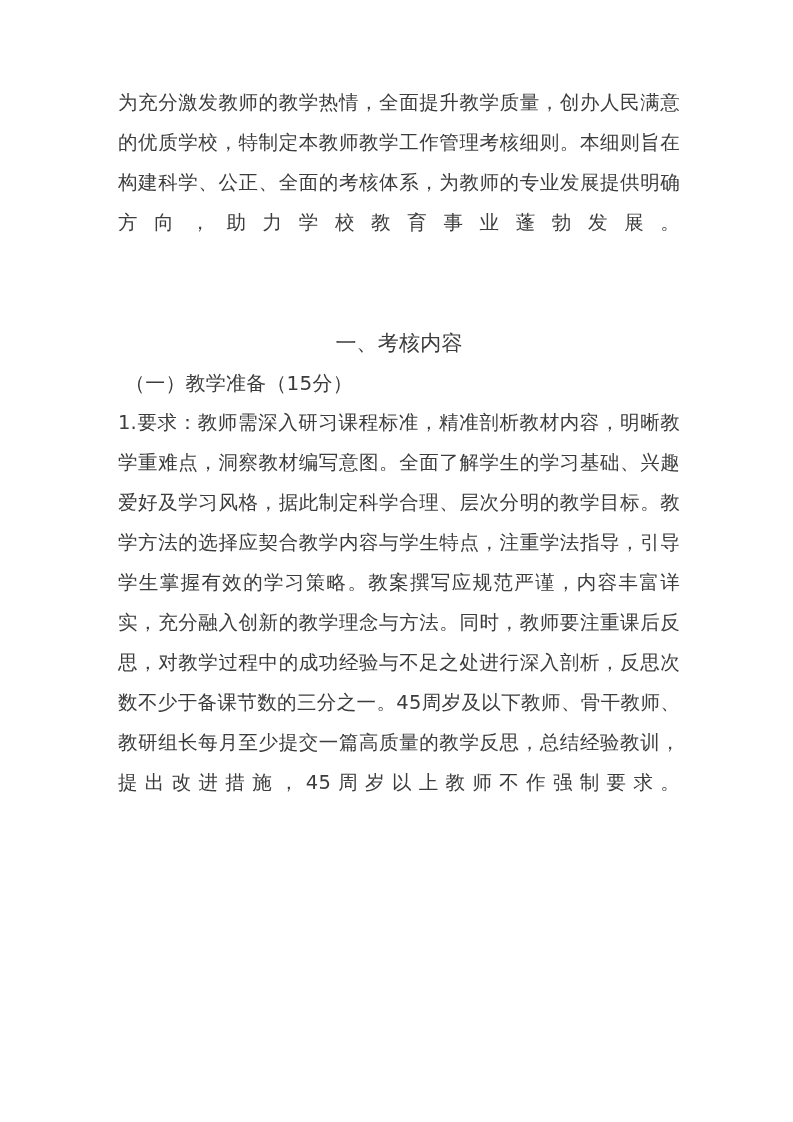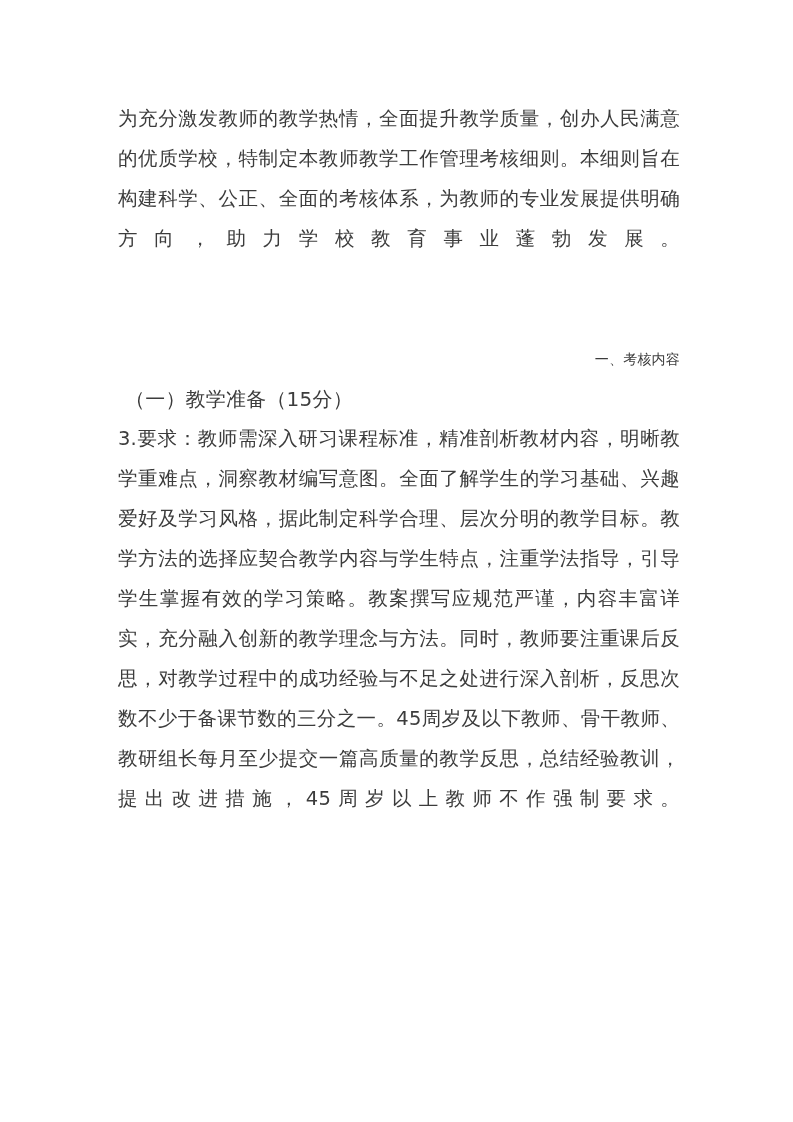--- a/index.html
+++ b/index.html
@@ -20,21 +20,21 @@
     height: 1122px;
     background: #ffffff;
     overflow: hidden;
     box-sizing: border-box;
   }
 
   
   .doc-body {
     position: absolute;
     left: 118px;
-    top: 99px;
+    top: 83px;
     width: 562px;
   }
 
   
   .para {
     margin: 0;
     font-size: 19.5px;
     line-height: 40px;
     color: #3c3c3c;
     text-align: justify;
@@ -50,24 +50,24 @@
   }
 
   
   .spacer-line {
     height: 40px;
   }
 
   
   .heading-1 {
     margin: 0;
-    font-size: 14px;
+    font-size: 21px;
     line-height: 40px;
     color: #3c3c3c;
-    text-align: right;
+    text-align: center;
     letter-spacing: 0.2px;
     font-weight: 400;
   }
 
   
   .heading-2 {
     margin: 0;
     padding-left: 7px;
     font-size: 20px;
     line-height: 40px;
@@ -97,18 +97,18 @@
   <div class="doc-body">
 
     <p class="para intro">为充分激发教师的教学热情，全面提升教学质量，创办人民满意的优质学校，特制定本教师教学工作管理考核细则。本细则旨在构建科学、公正、全面的考核体系，为教师的专业发展提供明确方向，助力学校教育事业蓬勃发展。</p>
 
     <div class="spacer-line"></div>
 
     <h1 class="heading-1">一、考核内容</h1>
 
     <h2 class="heading-2">（一）教学准备（15分）</h2>
 
-    <p class="para item">3.要求：教师需深入研习课程标准，精准剖析教材内容，明晰教学重难点，洞察教材编写意图。全面了解学生的学习基础、兴趣爱好及学习风格，据此制定科学合理、层次分明的教学目标。教学方法的选择应契合教学内容与学生特点，注重学法指导，引导学生掌握有效的学习策略。教案撰写应规范严谨，内容丰富详实，充分融入创新的教学理念与方法。同时，教师要注重课后反思，对教学过程中的成功经验与不足之处进行深入剖析，反思次数不少于备课节数的三分之一。45周岁及以下教师、骨干教师、教研组长每月至少提交一篇高质量的教学反思，总结经验教训，提出改进措施，45周岁以上教师不作强制要求。</p>
+    <p class="para item">1.要求：教师需深入研习课程标准，精准剖析教材内容，明晰教学重难点，洞察教材编写意图。全面了解学生的学习基础、兴趣爱好及学习风格，据此制定科学合理、层次分明的教学目标。教学方法的选择应契合教学内容与学生特点，注重学法指导，引导学生掌握有效的学习策略。教案撰写应规范严谨，内容丰富详实，充分融入创新的教学理念与方法。同时，教师要注重课后反思，对教学过程中的成功经验与不足之处进行深入剖析，反思次数不少于备课节数的三分之一。45周岁及以下教师、骨干教师、教研组长每月至少提交一篇高质量的教学反思，总结经验教训，提出改进措施，45周岁以上教师不作强制要求。</p>
 
 
   </div>
 
 </div>
 
 </body></html>

